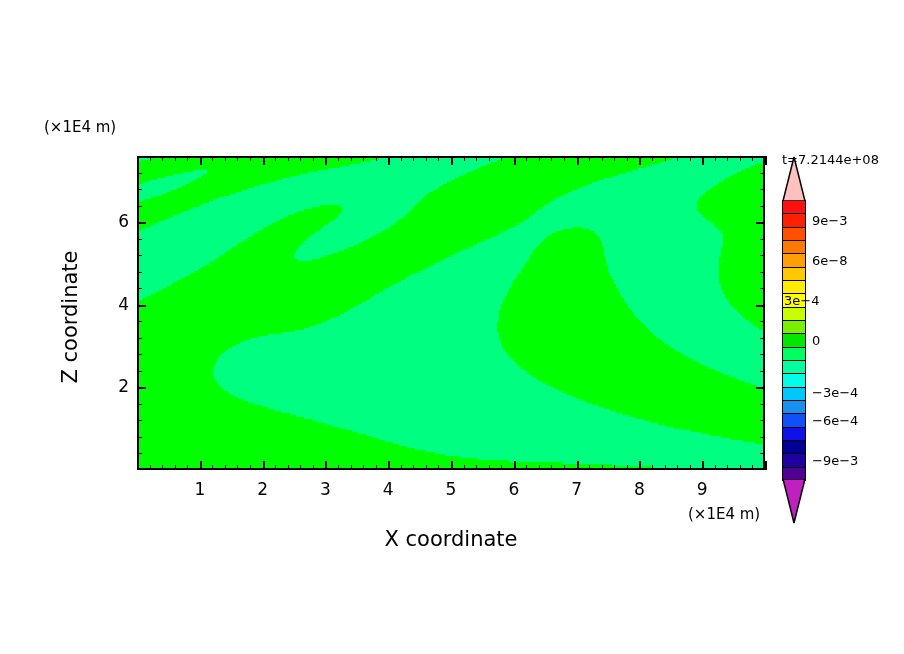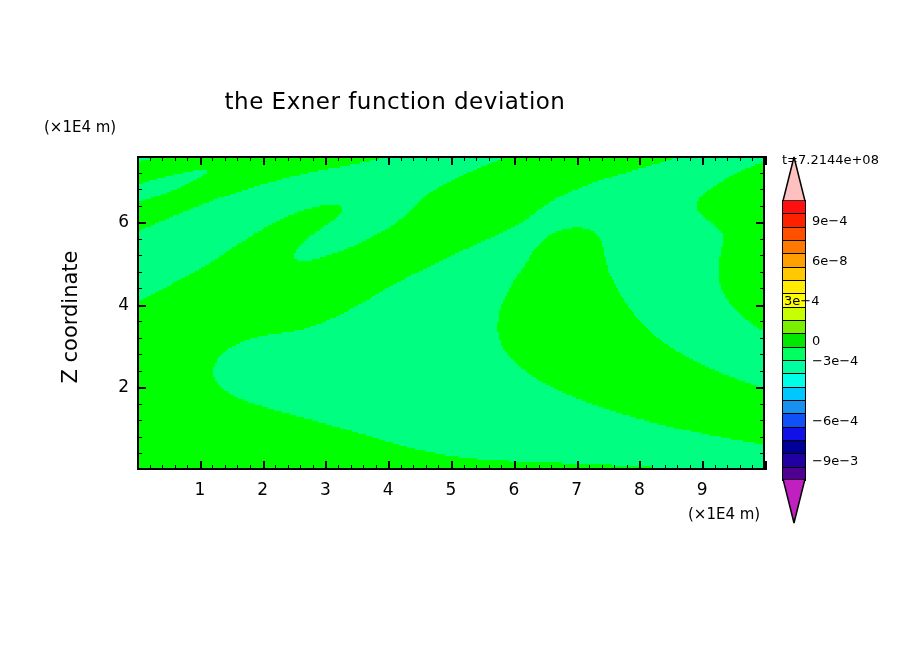--- a/index.html
+++ b/index.html
@@ -110,21 +110,20 @@
     font-size:13px;color:#000;
     white-space:nowrap;
     transform:translateY(-50%);
   }
 </style>
 </head>
 <body>
 
 <div class="fig">
 
-  <div class="title">the Exner function deviation</div>
 
   <div class="ylabel-unit">(×1E4 m)</div>
   <div class="xlabel-unit">(×1E4 m)</div>
 
   <div class="timestamp">t=7.2144e+08</div>
 
   <div class="plot">
     <svg class="field" viewBox="0 0 628 314" preserveAspectRatio="none">
       <rect x="0" y="0" width="628" height="314" fill="#00ff80"></rect>
       <g id="contour-shapes" fill="#00ff00" stroke="none">
@@ -279,20 +278,21 @@
       <div class="tick y" style="left: 760px; top: 206px; width: 5px; height: 1px;"></div>
       <div class="tick y" style="left: 137px; top: 189px; width: 5px; height: 1px;"></div>
       <div class="tick y" style="left: 760px; top: 189px; width: 5px; height: 1px;"></div>
       <div class="tick y" style="left: 137px; top: 173px; width: 5px; height: 1px;"></div>
       <div class="tick y" style="left: 760px; top: 173px; width: 5px; height: 1px;"></div>
       <div class="yticklabel" style="left: 99px; top: 376.368px;">2</div>
       <div class="yticklabel" style="left: 99px; top: 293.737px;">4</div>
       <div class="yticklabel" style="left: 99px; top: 211.105px;">6</div>
     </div>
 
+  <div class="xaxis-title">X coordinate</div>
   <div class="yaxis-title">Z coordinate</div>
 
   <div class="cbar">
     <div id="cbar-bands">
         <div class="cbar-band" style="top: 0px; height: 14.3333px; background: rgb(255, 16, 16);"></div>
         <div class="cbar-band" style="top: 13.3333px; height: 14.3333px; background: rgb(255, 32, 0);"></div>
         <div class="cbar-band" style="top: 26.6667px; height: 14.3333px; background: rgb(255, 80, 0);"></div>
         <div class="cbar-band" style="top: 40px; height: 14.3333px; background: rgb(255, 120, 0);"></div>
         <div class="cbar-band" style="top: 53.3333px; height: 14.3333px; background: rgb(255, 160, 0);"></div>
         <div class="cbar-band" style="top: 66.6667px; height: 14.3333px; background: rgb(255, 200, 0);"></div>
@@ -313,22 +313,22 @@
         <div class="cbar-band" style="top: 266.667px; height: 14.3333px; background: rgb(80, 0, 144);"></div>
         <svg width="24" height="45" class="cbar-arrow" style="top: -44px;">
           <path d="M1,45 L12,1 L23,45 Z" fill="#ffc0c0" stroke="#000" stroke-width="1.5"></path>
         </svg>
         <svg width="24" height="45" class="cbar-arrow" style="top: 279px;">
           <path d="M1,0 L23,0 L12,44 Z" fill="#c020c0" stroke="#000" stroke-width="1.5"></path>
         </svg>
       </div>
   </div>
   <div id="cbar-labels">
-      <div class="cbar-label" style="left: 812px; top: 220px;">9e−4</div>
+      <div class="cbar-label" style="left: 812px; top: 220px;">9e−3</div>
       <div class="cbar-label" style="left: 812px; top: 260px;">6e−8</div>
       <div class="cbar-label" style="left: 784px; top: 300px;">3e−4</div>
       <div class="cbar-label" style="left: 812px; top: 340px;">0</div>
-      <div class="cbar-label" style="left: 812px; top: 360px;">−3e−4</div>
+      <div class="cbar-label" style="left: 812px; top: 392px;">−3e−4</div>
       <div class="cbar-label" style="left: 812px; top: 420px;">−6e−4</div>
       <div class="cbar-label" style="left: 812px; top: 460px;">−9e−3</div>
     </div>
 
 </div>
 
 </body></html>

